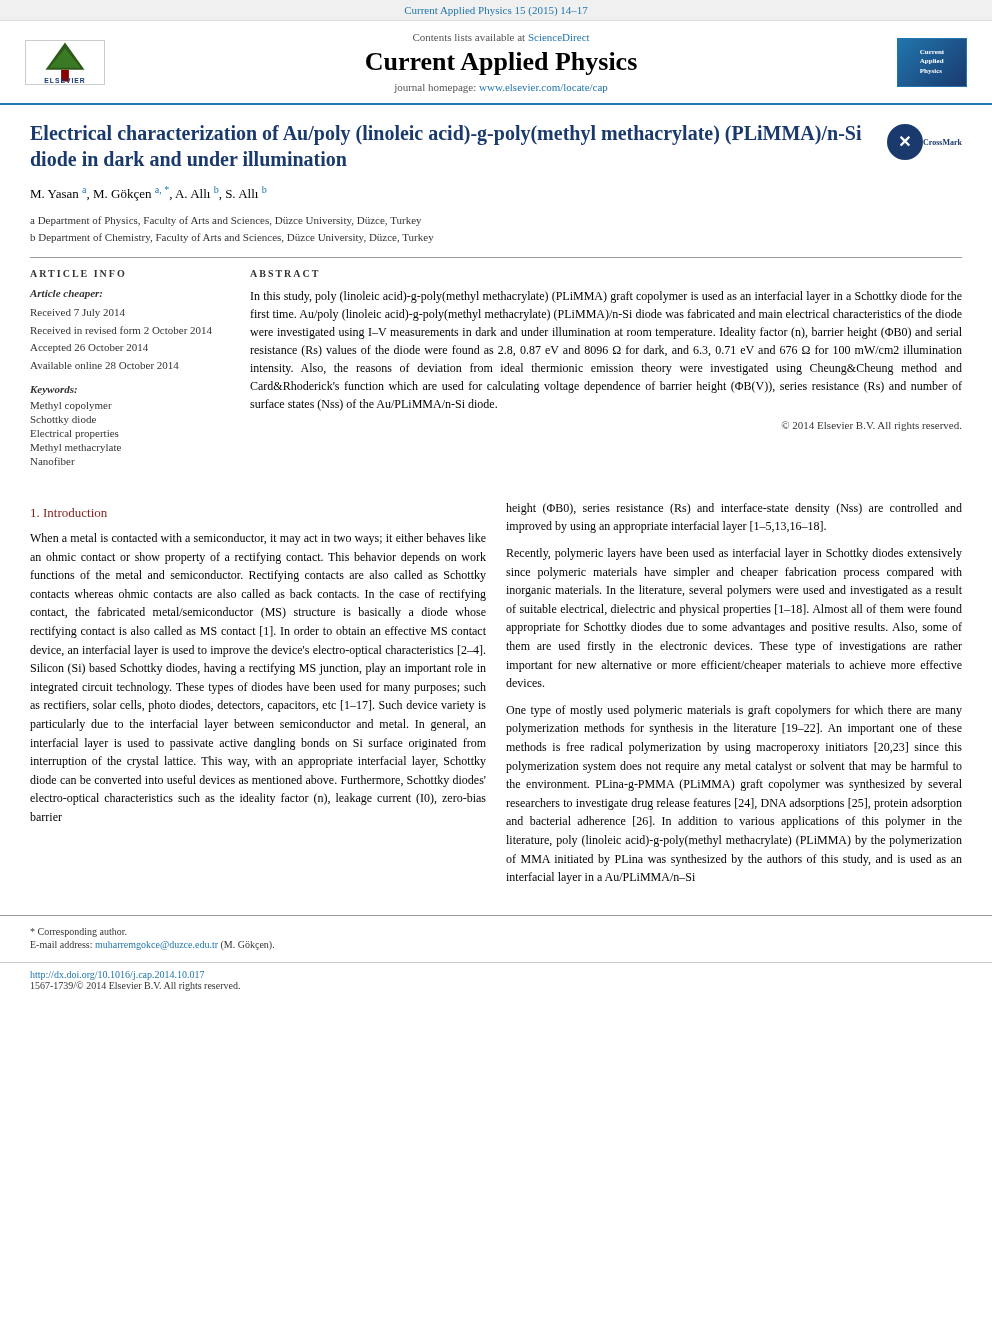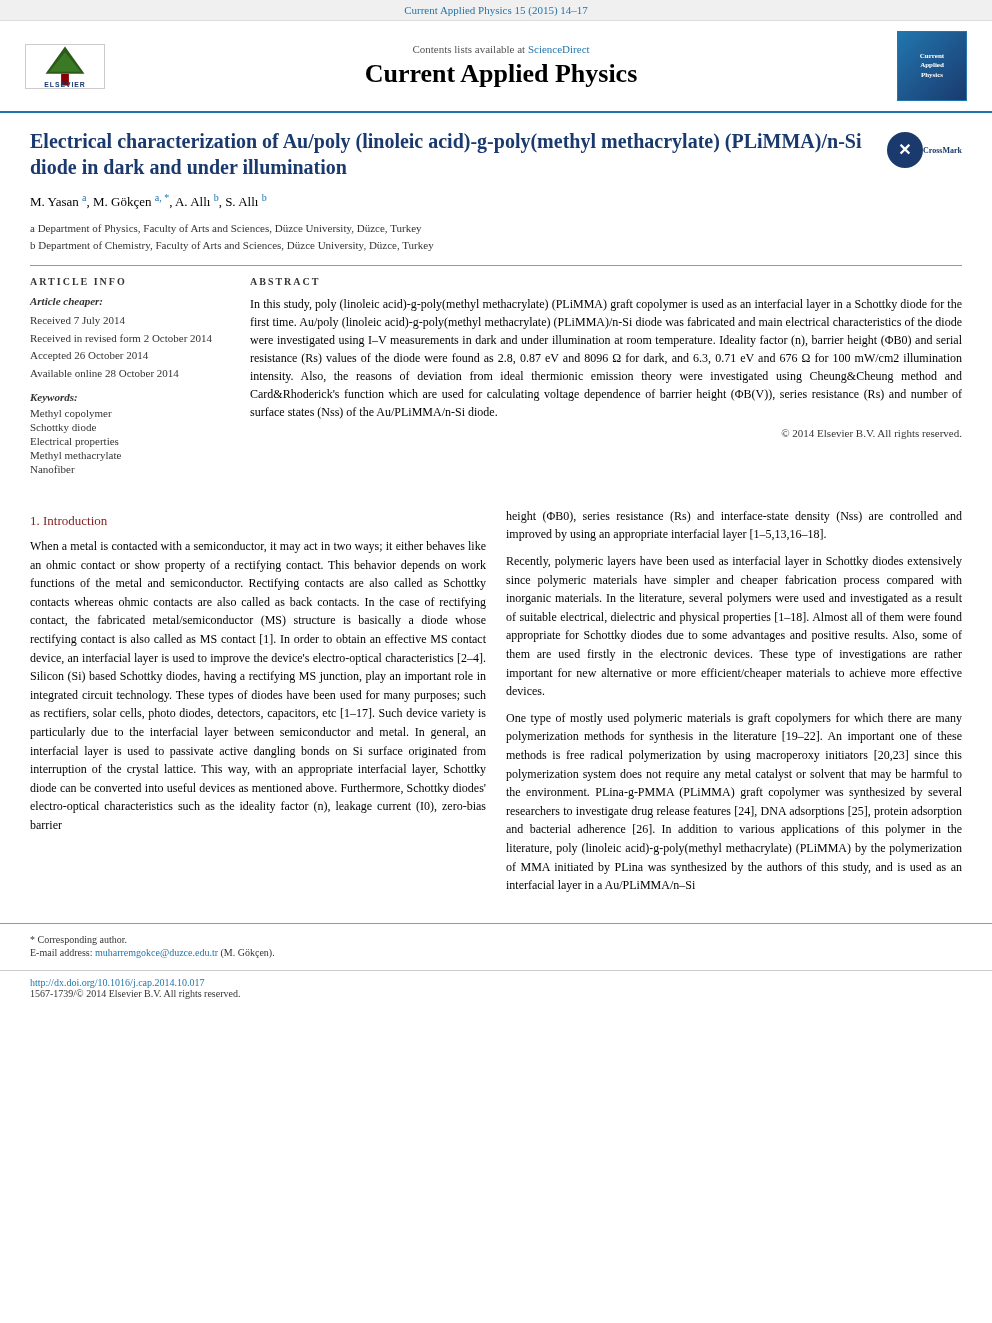--- a/index.html
+++ b/index.html
@@ -72,30 +72,30 @@
     }
     .journal-homepage a { color: #2176ae; text-decoration: none; }
     .header-right {
       min-width: 80px;
       display: flex;
       align-items: center;
       justify-content: center;
     }
     .journal-logo-box {
       width: 70px;
-      height: 70px;
+      height: 49px;
       border: 1px solid #2176ae;
       display: flex;
       flex-direction: column;
       align-items: center;
       justify-content: center;
       font-size: 7px;
       font-weight: bold;
       color: #1a3a6e;
-      text-align: center;
+      text-align: left;
       background: linear-gradient(135deg, #2176ae 0%, #1a3a6e 100%);
       color: #fff;
       padding: 4px;
     }
 
     
     .article-content {
       padding: 15px 30px 20px 30px;
     }
 
@@ -291,20 +291,24 @@
         <text x="40" y="44" text-anchor="middle" font-size="7" font-weight="bold" fill="#1a3a6e" font-family="Arial">ELSEVIER</text>
       </svg>
     </div>
   </div>
   <div class="header-center">
     <div class="contents-line">
       <span>Contents lists available at</span>
       <a class="blue-link">ScienceDirect</a>
     </div>
     <div class="journal-title">Current Applied Physics</div>
+    <div class="journal-homepage">
+      <span>journal homepage:</span>
+      <a class="blue-link">www.elsevier.com/locate/cap</a>
+    </div>
   </div>
   <div class="header-right">
     <div class="journal-logo-box">
       <div style="font-size:7px; font-weight:bold; line-height:1.3;">Current<br>Applied<br>Physics</div>
     </div>
   </div>
 </div>
 
 <div class="article-content">
 

